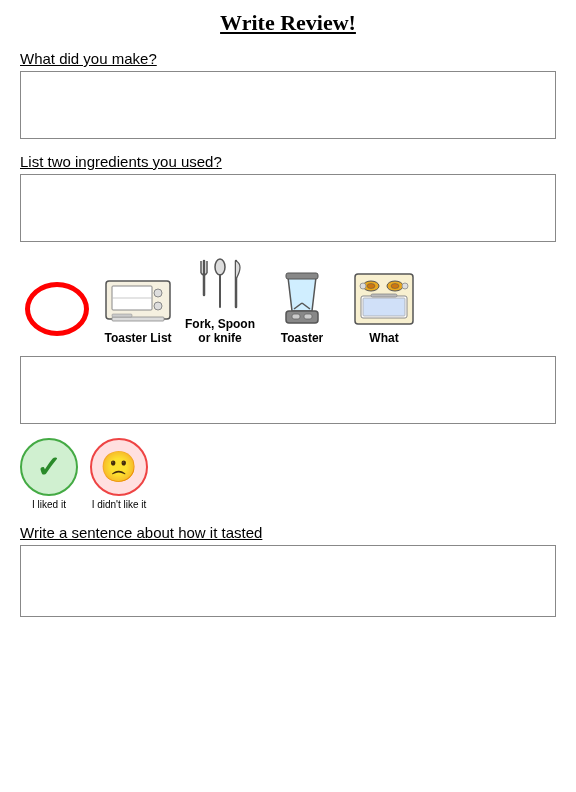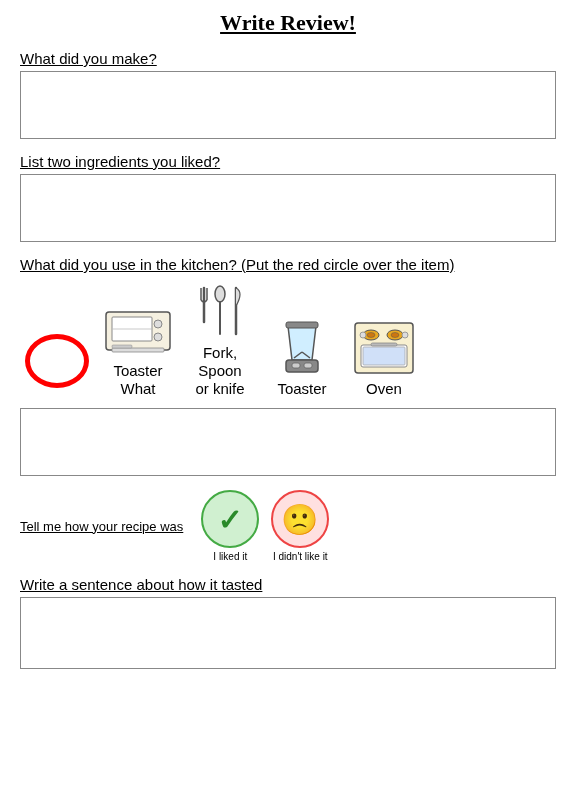--- a/index.html
+++ b/index.html
@@ -67,23 +67,24 @@
     }
     .kitchen-item .icon-box {
       width: 72px;
       height: 58px;
       display: flex;
       align-items: center;
       justify-content: center;
       margin-bottom: 3px;
     }
     .kitchen-item .item-label {
-      font-size: 15px;
+      font-size: 12px;
       text-align: center;
       line-height: 1.2;
+      font-weight: bold;
     }
     
     .toaster-oven {
       width: 68px;
       height: 52px;
     }
     
     .blender-svg {
       width: 48px;
       height: 56px;
@@ -164,44 +165,43 @@
     }
   </style>
 </head>
 <body>
 
 <h1>Write Review!</h1>
 
 <span class="question-label">What did you make?</span>
 <div class="text-box"></div>
 
-<span class="question-label">List two ingredients you liked?</span>
+<span class="question-label">List two ingredients you used?</span>
 <div class="text-box"></div>
 
 <div class="kitchen-section">
-  <span class="question-label">What did you use in the kitchen? (Put the red circle over the item)</span>
   <div class="kitchen-items">
 
     <div class="circle-placeholder">
       <div class="red-circle"></div>
     </div>
 
     <div class="kitchen-item">
       <div class="icon-box">
         <svg class="toaster-oven" viewBox="0 0 68 52" xmlns="http://www.w3.org/2000/svg">
           <rect x="2" y="8" width="64" height="38" rx="3" ry="3" fill="#f5f0e0" stroke="#555" stroke-width="1.5"></rect>
           <rect x="8" y="13" width="40" height="24" rx="1" fill="white" stroke="#888" stroke-width="1"></rect>
           <line x1="8" y1="25" x2="48" y2="25" stroke="#bbb" stroke-width="0.8"></line>
           <circle cx="54" cy="20" r="4" fill="#ddd" stroke="#888" stroke-width="1"></circle>
           <circle cx="54" cy="33" r="4" fill="#ddd" stroke="#888" stroke-width="1"></circle>
           <rect x="8" y="44" width="52" height="4" rx="1" fill="#ddd" stroke="#888" stroke-width="0.8"></rect>
           <rect x="8" y="41" width="20" height="3" rx="1" fill="#ccc" stroke="#888" stroke-width="0.5"></rect>
         </svg>
       </div>
-      <span class="item-label">Toaster What</span>
+      <span class="item-label">Toaster List</span>
     </div>
 
     <div class="kitchen-item">
       <div class="icon-box">
         <svg width="52" height="56" viewBox="0 0 52 56" xmlns="http://www.w3.org/2000/svg">
 
           <line x1="10" y1="4" x2="10" y2="38" stroke="#555" stroke-width="2.5" stroke-linecap="round"></line>
           <line x1="7" y1="4" x2="7" y2="16" stroke="#555" stroke-width="1.5"></line>
           <line x1="13" y1="4" x2="13" y2="16" stroke="#555" stroke-width="1.5"></line>
           <path d="M7,16 Q10,20 13,16" fill="none" stroke="#555" stroke-width="1.5"></path>
@@ -249,30 +249,29 @@
 
           <rect x="8" y="24" width="46" height="22" rx="2" fill="white" stroke="#888" stroke-width="1"></rect>
           <rect x="10" y="26" width="42" height="18" rx="1" fill="#d0e0f8" stroke="#aaa" stroke-width="0.8"></rect>
 
           <rect x="18" y="22" width="26" height="3" rx="1.5" fill="#bbb" stroke="#888" stroke-width="0.8"></rect>
 
           <circle cx="10" cy="14" r="3" fill="#ddd" stroke="#888" stroke-width="0.8"></circle>
           <circle cx="52" cy="14" r="3" fill="#ddd" stroke="#888" stroke-width="0.8"></circle>
         </svg>
       </div>
-      <span class="item-label">Oven</span>
+      <span class="item-label">What</span>
     </div>
 
   </div>
 </div>
 
 <div class="blank-box"></div>
 
 <div class="taste-section">
-  <span class="taste-label">Tell me how your recipe was</span>
   <div class="taste-buttons">
     <div class="taste-btn">
       <div class="liked-circle">
         <span class="liked-check">✓</span>
       </div>
       <span>I liked it</span>
     </div>
     <div class="taste-btn">
       <div class="disliked-circle">
         <span class="disliked-face">🙁</span>

